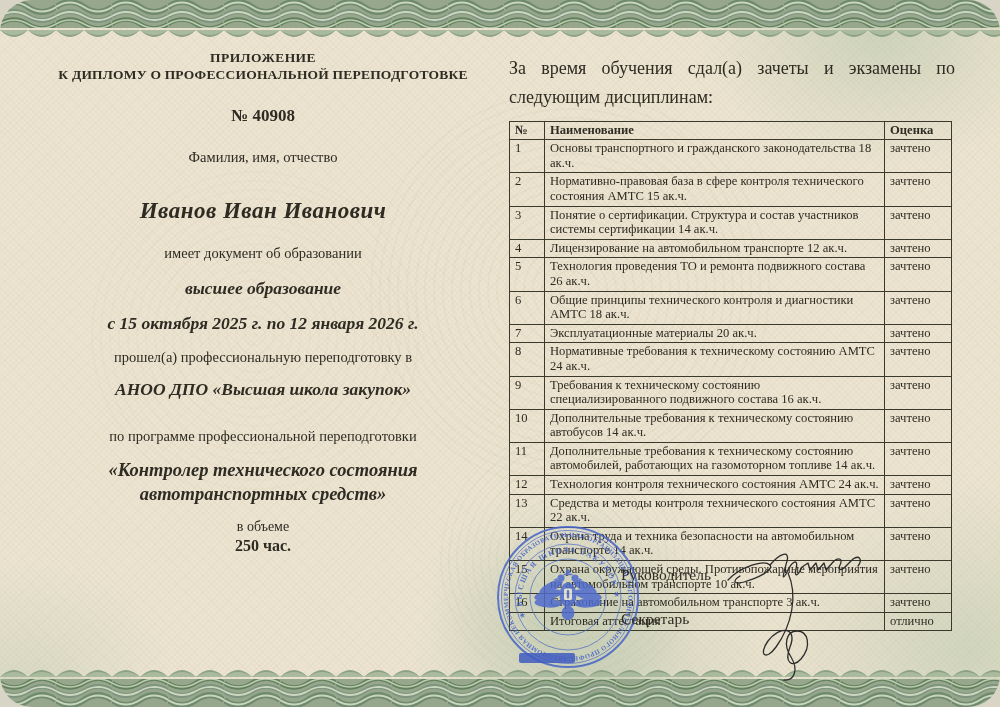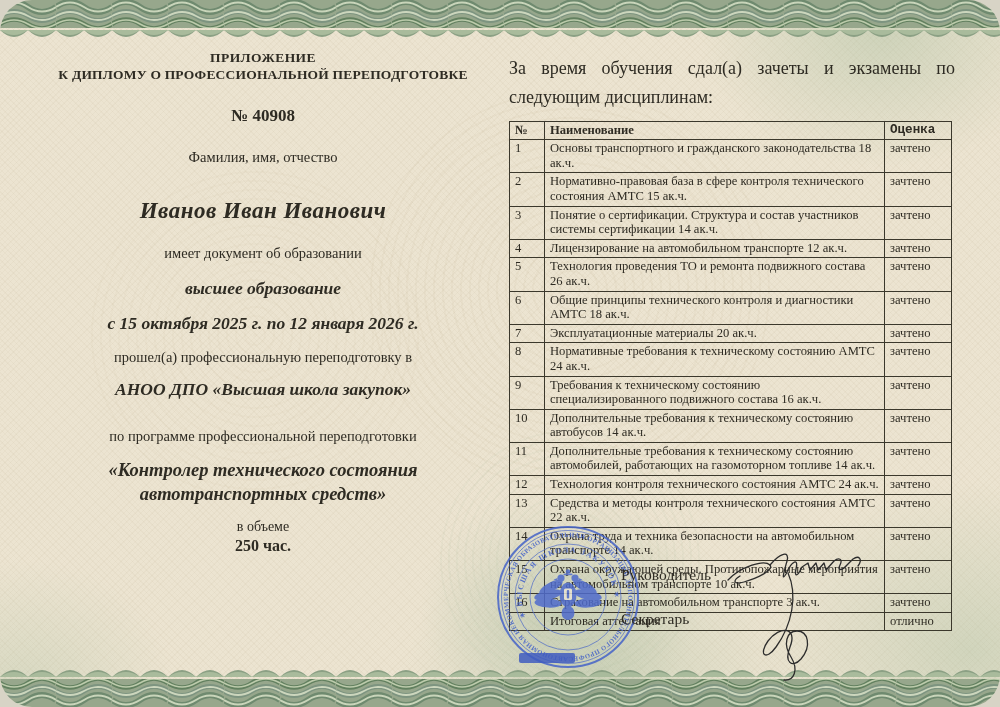--- a/index.html
+++ b/index.html
@@ -47,21 +47,21 @@
   .volume{margin-top:2px;font-size:16px;font-weight:bold;}
 
   .right-col{position:absolute;left:509px;top:54px;width:446px;}
   .intro{margin:0;font-size:18px;line-height:1.6;text-align:justify;}
   table.grades{border-collapse:collapse;margin-top:9px;width:443px;
                font-size:12.6px;line-height:1.16;}
   table.grades th, table.grades td{border:1px solid #3b382c;padding:1px 5px 2px 5px;
                text-align:left;vertical-align:top;}
   table.grades th{font-weight:bold;}
   .col-num{width:24px;}
-  .col-grade{width:56px;font-family:Liberation Mono, monospace;}
+  .col-grade{width:56px;}
 
   .sign-block{position:absolute;left:621px;top:566px;font-size:15.5px;}
   .sign-role2{margin-top:26px;}
   .signature-svg{position:absolute;left:722px;top:533px;}
   .seal-svg{position:absolute;left:492px;top:521px;}
 </style>
 </head>
 <body>
 
 <div class="page">

